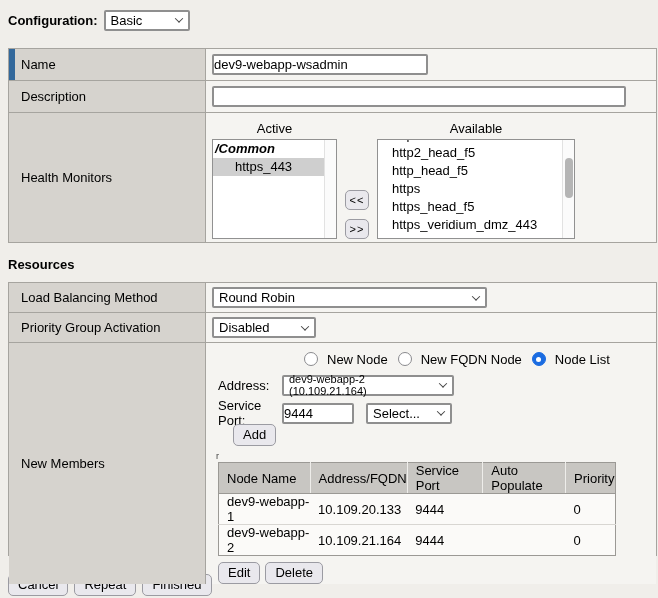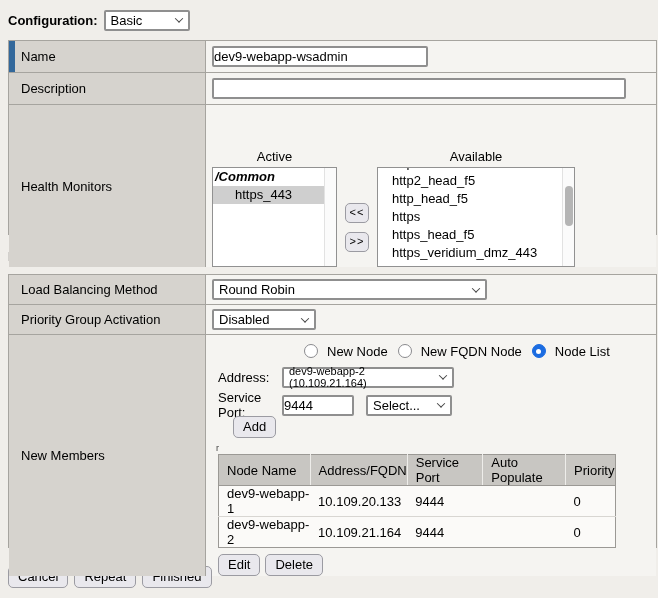--- a/index.html
+++ b/index.html
@@ -17,21 +17,21 @@
   body {
     width: 658px; height: 598px;
     background: var(--page-bg);
     font-family: "Liberation Sans", sans-serif;
     font-size: 13px; color: #000;
     overflow: hidden;
   }
   .page { padding: 8px 0 0 8px; width: 657px; }
 
   
-  .config-bar { display: flex; align-items: center; height: 24px; margin-bottom: 8px; }
+  .config-bar { display: flex; align-items: center; height: 24px; margin-bottom: 16px; }
   .config-bar .cfg-label { font-weight: bold; margin-right: 6px; }
 
   
   .sel {
     display: inline-flex; align-items: center; justify-content: space-between;
     background: #fff; border: 2px solid #8f8f8f; border-radius: 2px;
     height: 21px; padding: 0 6px 0 5px; font-size: 13px; cursor: default;
   }
   .chev {
     width: 6px; height: 6px; border-right: 1.6px solid #444; border-bottom: 1.6px solid #444;
@@ -53,21 +53,21 @@
   .req-bar { position: absolute; left: 0; top: 0; bottom: 0; width: 6px; background: var(--accent-bar); }
 
   .h-name { height: 32px; }
   .h-desc { height: 32px; }
   .h-mon  { height: 130px; }
   .h-lb   { height: 30px; }
   .h-pga  { height: 30px; }
   .h-nm   { height: 213px; }
 
   
-  .mon-wrap { display: flex; align-items: center; padding-top: 8px; margin-top: 36px; }
+  .mon-wrap { display: flex; align-items: flex-end; padding-top: 8px; }
   .mon-col { display: flex; flex-direction: column; }
   .mon-head { text-align: center; height: 18px; line-height: 16px; }
   .listbox {
     background: #fff; border: 1px solid #919191; height: 100px; display: flex; overflow: hidden;
   }
   .lb-active { width: 125px; }
   .lb-avail  { width: 198px; gap: 12px; }
   .list-items { flex: 1; overflow: hidden; line-height: 18px; }
   .folder { font-weight: bold; font-style: italic; padding-left: 2px; }
   .item-selected { background: #cfcfcf; padding-left: 22px; }

